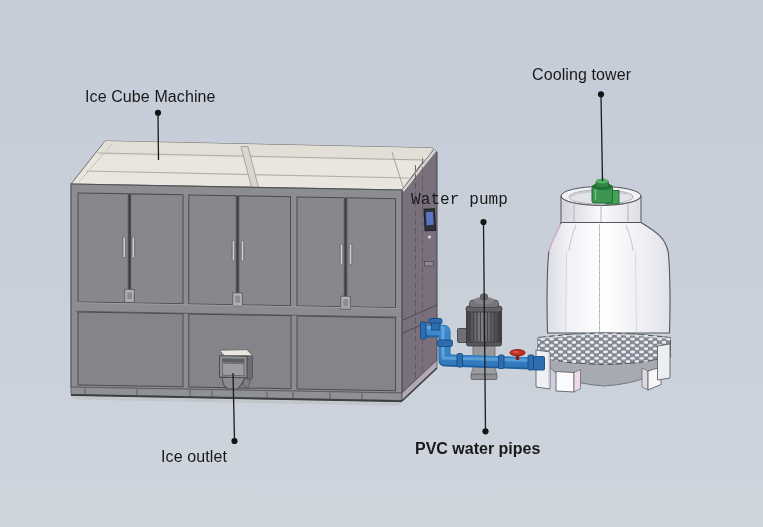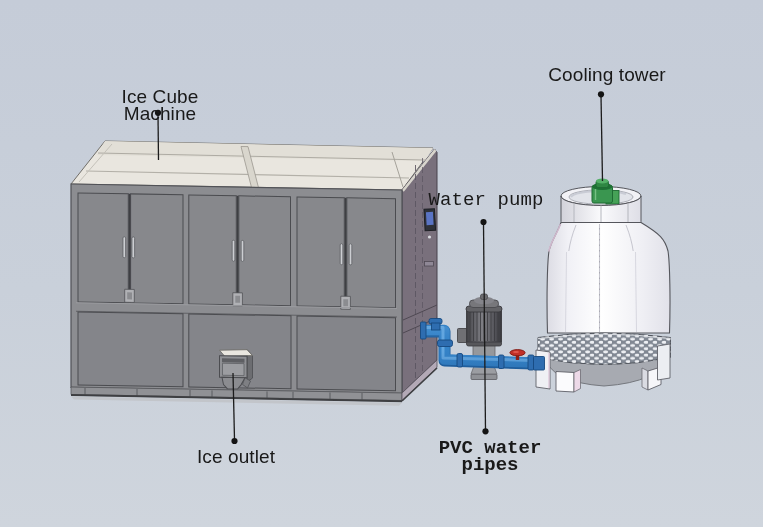--- a/index.html
+++ b/index.html
@@ -4,25 +4,25 @@
 <style>
   html,body{margin:0;padding:0;}
   body{width:763px;height:527px;overflow:hidden;}
   #stage{
     position:relative;width:763px;height:527px;
     background:linear-gradient(180deg,#c5ccd8 0%,#c9d0da 55%,#cfd5dd 100%);
     font-family:"Liberation Sans","DejaVu Sans",sans-serif;
   }
   #illustration{position:absolute;left:0;top:0;z-index:1;}
   .callout{
-    position:absolute;z-index:2;width:150px;text-align:center;
-    font-size:19px;line-height:17px;color:#191919;letter-spacing:.1px;
+    position:absolute;z-index:2;width:150px;
+    font-size:16px;line-height:17px;color:#191919;letter-spacing:.1px;
     user-select:none;
   }
-  .callout.bold{font-weight:700;letter-spacing:0;font-family:Liberation Mono, monospace;}
+  .callout.bold{font-weight:700;letter-spacing:0;}
 </style>
 </head>
 <body>
 
 <div id="stage">
 
   <svg id="illustration" width="763" height="527" viewBox="0 0 763 527">
     <defs>
       <linearGradient id="towerGrad" gradientUnits="userSpaceOnUse" x1="546" y1="0" x2="670" y2="0">
         <stop offset="0" stop-color="#dbdbe3"></stop>

